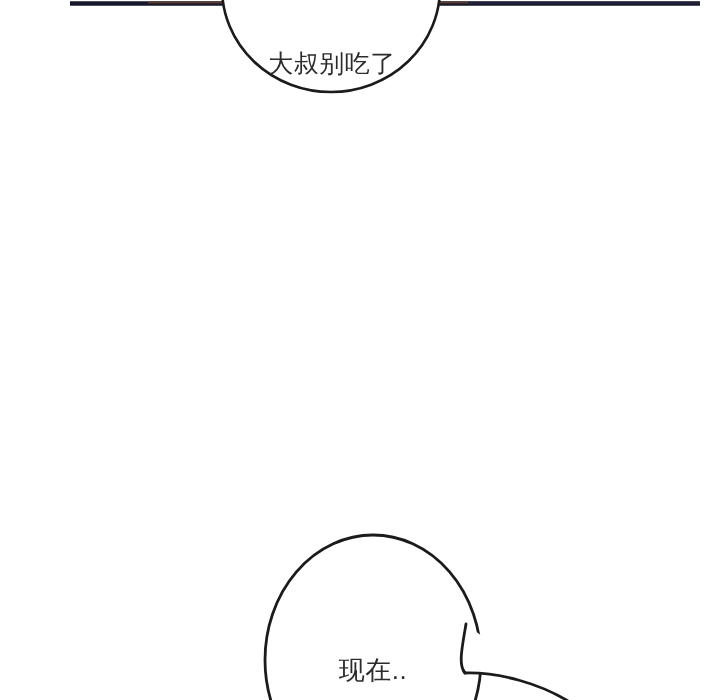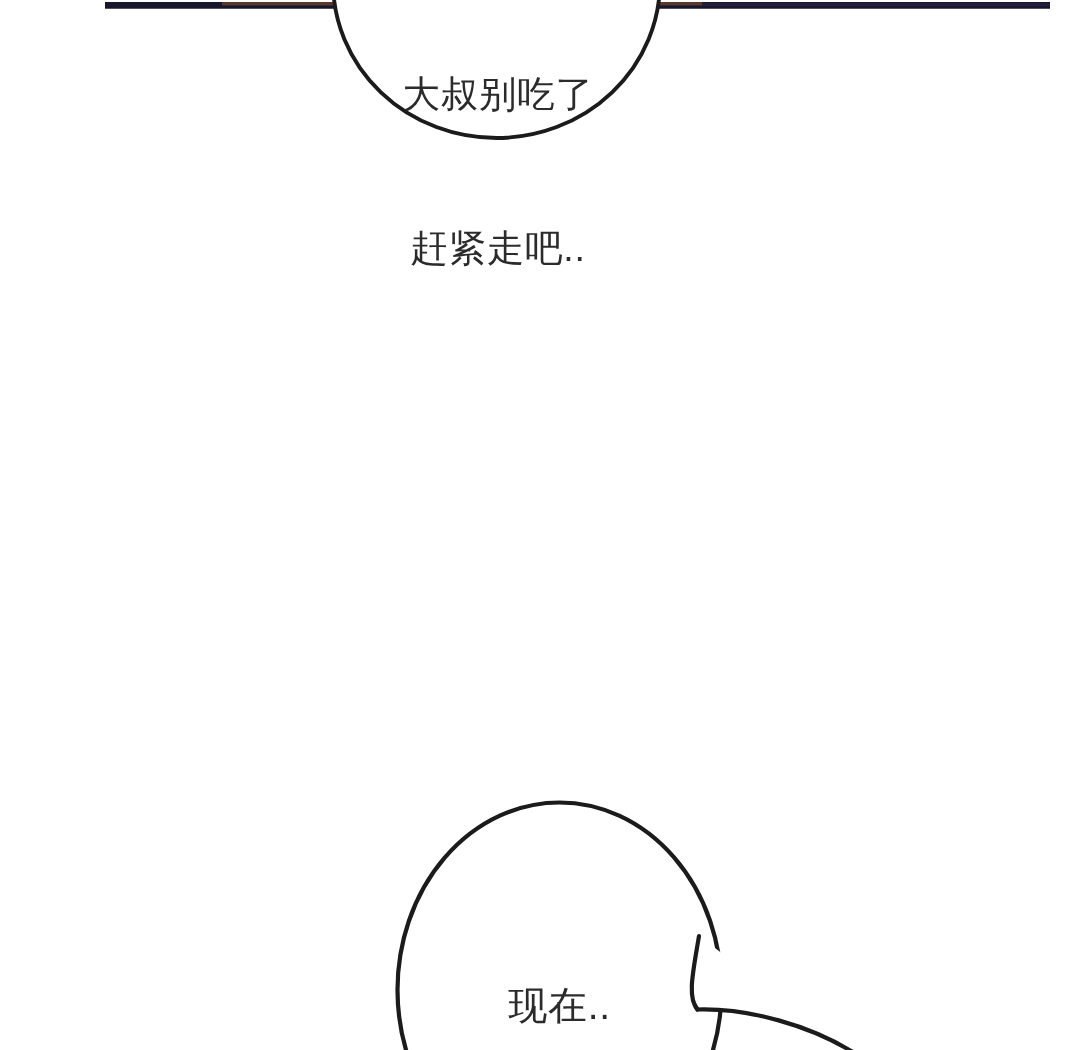--- a/index.html
+++ b/index.html
@@ -78,21 +78,20 @@
                C 500 672, 540 684, 568 701" fill="#ffffff" stroke="#1b1b1b" stroke-width="2.8" stroke-linecap="round" stroke-linejoin="round"></path>
 
       <path d="M 460 620 C 455 648, 452 666, 462 672 L 470 660 L 470 620 Z" fill="#ffffff" stroke="none"></path>
       <path d="M 466 624
                C 462 648, 458 665, 465 673" fill="none" stroke="#1b1b1b" stroke-width="2.8" stroke-linecap="round"></path>
     </g>
   </svg>
 
   <div class="bubble-text" id="top-bubble-text">
     <span class="tl">大叔别吃了</span>
-    <span class="tl">赶紧走吧..</span>
   </div>
 
   <div class="bubble-text" id="bottom-bubble-text">
     <span class="tl">现在..</span>
     
   </div>
 
 </div>
 
 </body></html>

